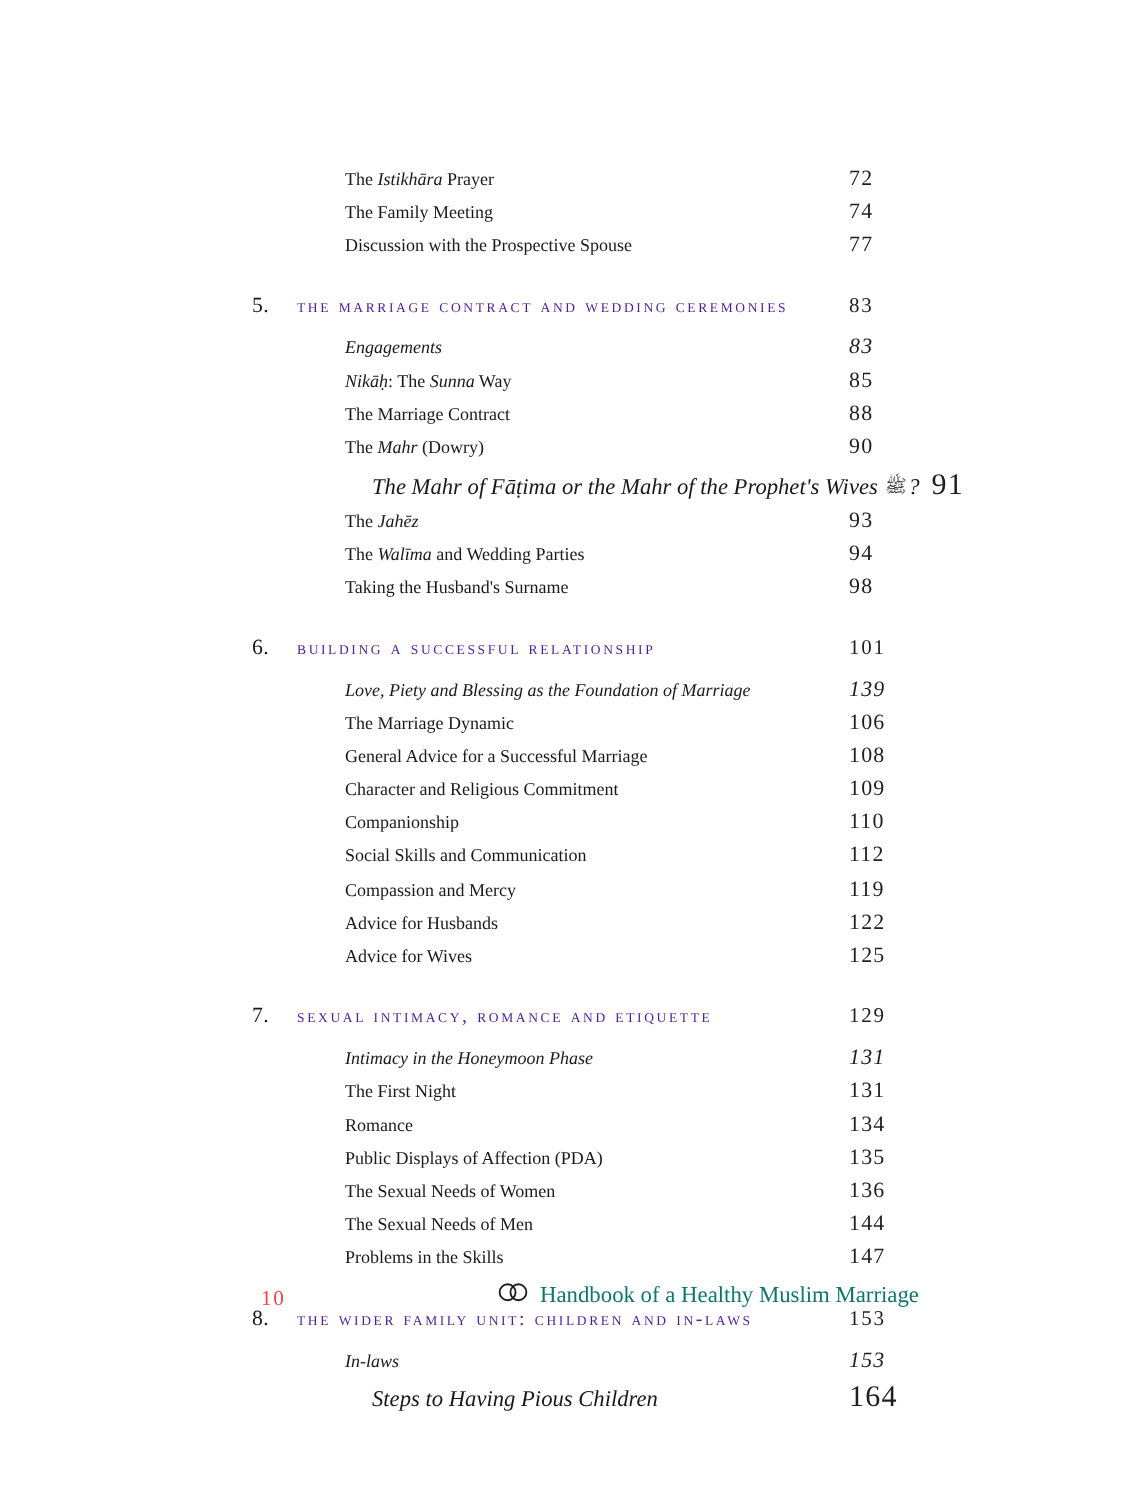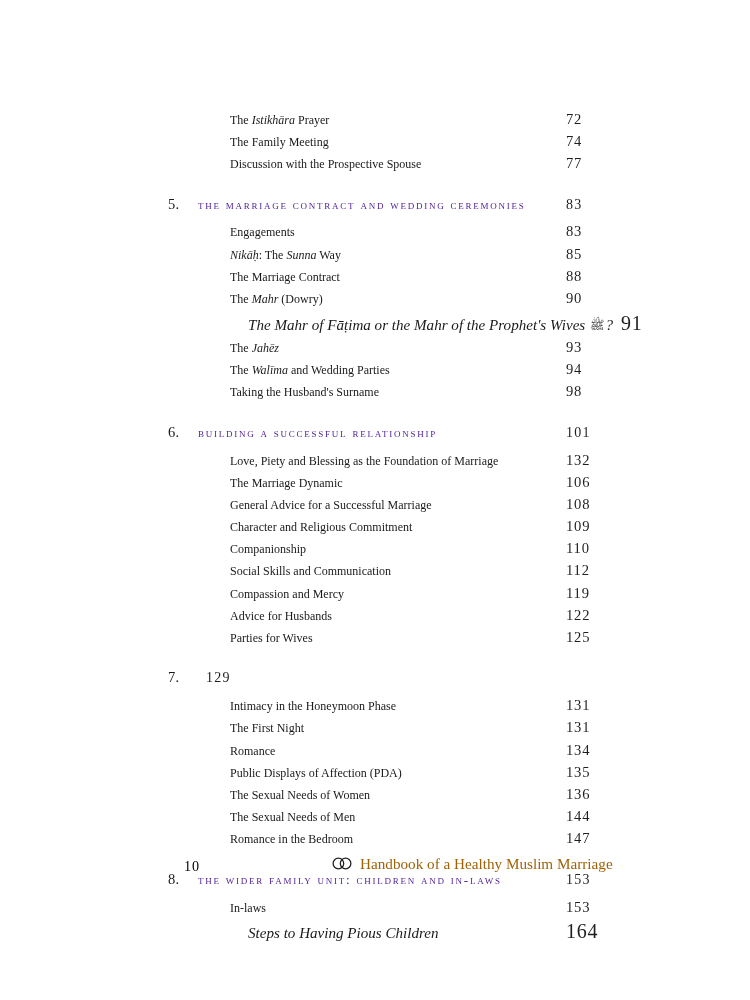--- a/index.html
+++ b/index.html
@@ -88,21 +88,21 @@
   
   .row.subentry { padding-top: 3.4px; padding-bottom: 3.4px; }
   .row.subentry .title {
     padding-left: 50px;
     font-style: italic;
     font-size: 15.1px;
   }
   .row.subentry .page { font-size: 20px; }
 
   
-  .gap-sm { margin-top: 5px; }
+  .gap-sm { margin-top: 5px; font-style: italic; }
 
   .ital { font-style: italic; }
 
   .honorific {
     font-style: normal;
     font-size: 12px;
     letter-spacing: 0;
     padding: 0 1px;
     position: relative;
     top: -1px;
@@ -111,32 +111,32 @@
   
   .footer {
     position: absolute;
     left: 168px;
     top: 855px;
     width: 440px;
     height: 24px;
   }
   .folio {
     position: absolute;
-    left: 16px;
+    left: 6px;
     top: 3px;
     font-size: 14.2px;
     letter-spacing: 1px;
-    color: #000000;
+    color: #ef4444;
   }
   .runner {
     position: absolute;
     left: 163px;
     top: 0px;
     font-size: 15.2px;
-    color: #a16207;
+    color: #0f766e;
     white-space: nowrap;
   }
   .rings {
     display: inline-block;
     vertical-align: middle;
     margin-right: 7px;
     position: relative;
     top: -1px;
   }
 </style>
@@ -207,21 +207,21 @@
         <span class="page">98</span>
       </div>
       <div class="row chapter">
         <span class="chapnum">6.</span>
         <span class="title">BUILDING A SUCCESSFUL RELATIONSHIP</span>
         <span class="page">101</span>
       </div>
       <div class="row entry gap-sm">
         <span class="chapnum"></span>
         <span class="title">Love, Piety and Blessing as the Foundation of Marriage</span>
-        <span class="page">132</span>
+        <span class="page">139</span>
       </div>
       <div class="row entry">
         <span class="chapnum"></span>
         <span class="title">The Marriage Dynamic</span>
         <span class="page">106</span>
       </div>
       <div class="row entry">
         <span class="chapnum"></span>
         <span class="title">General Advice for a Successful Marriage</span>
         <span class="page">108</span>
@@ -246,25 +246,26 @@
         <span class="title">Compassion and Mercy</span>
         <span class="page">119</span>
       </div>
       <div class="row entry">
         <span class="chapnum"></span>
         <span class="title">Advice for Husbands</span>
         <span class="page">122</span>
       </div>
       <div class="row entry">
         <span class="chapnum"></span>
-        <span class="title">Parties for Wives</span>
+        <span class="title">Advice for Wives</span>
         <span class="page">125</span>
       </div>
       <div class="row chapter">
         <span class="chapnum">7.</span>
+        <span class="title">SEXUAL INTIMACY, ROMANCE AND ETIQUETTE</span>
         <span class="page">129</span>
       </div>
       <div class="row entry gap-sm">
         <span class="chapnum"></span>
         <span class="title">Intimacy in the Honeymoon Phase</span>
         <span class="page">131</span>
       </div>
       <div class="row entry">
         <span class="chapnum"></span>
         <span class="title">The First Night</span>
@@ -285,21 +286,21 @@
         <span class="title">The Sexual Needs of Women</span>
         <span class="page">136</span>
       </div>
       <div class="row entry">
         <span class="chapnum"></span>
         <span class="title">The Sexual Needs of Men</span>
         <span class="page">144</span>
       </div>
       <div class="row entry">
         <span class="chapnum"></span>
-        <span class="title">Romance in the Bedroom</span>
+        <span class="title">Problems in the Skills</span>
         <span class="page">147</span>
       </div>
       <div class="row chapter">
         <span class="chapnum">8.</span>
         <span class="title">THE WIDER FAMILY UNIT: CHILDREN AND IN-LAWS</span>
         <span class="page">153</span>
       </div>
       <div class="row entry gap-sm">
         <span class="chapnum"></span>
         <span class="title">In-laws</span>

